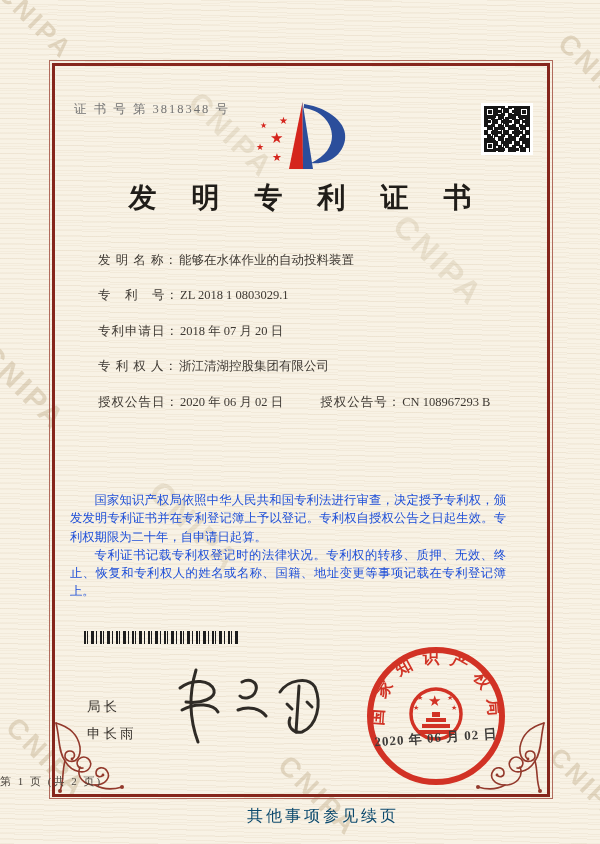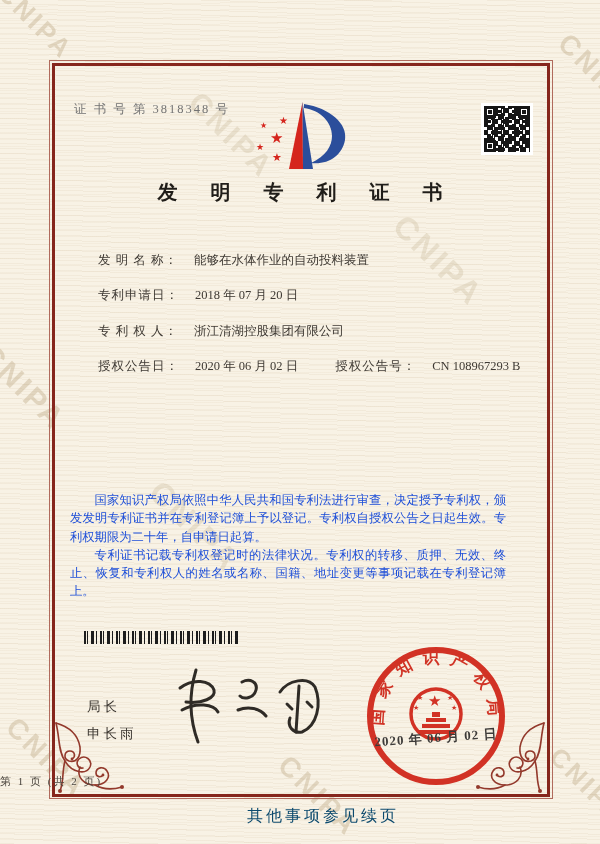--- a/index.html
+++ b/index.html
@@ -24,27 +24,27 @@
   .logo{position:absolute;left:252px;top:96px;width:100px;height:82px;z-index:4;}
   .qr{position:absolute;left:481px;top:103px;width:52px;height:52px;background:#fff;padding:3px;box-sizing:border-box;z-index:4;}
   .qr-inner{position:relative;width:46px;height:46px;
     background-image:repeating-conic-gradient(#161616 0 25%, rgba(0,0,0,0) 0 50%),
                      repeating-conic-gradient(#161616 0 25%, rgba(0,0,0,0) 0 50%);
     background-size:7px 7px, 11px 11px;background-position:0 0, 3px 2px;}
   .finder{position:absolute;width:12px;height:12px;border:3px solid #161616;background:#fff;box-sizing:border-box;}
   .finder::after{content:"";position:absolute;left:1px;top:1px;width:4px;height:4px;background:#161616;}
   .finder.tl{left:0;top:0}.finder.tr{right:0;top:0}.finder.bl{left:0;bottom:0}
   
-  .title{position:absolute;left:0;top:179px;width:100%;text-align:center;font-size:20px;color:#201d19;
+  .title{position:absolute;left:0;top:179px;width:100%;text-align:center;font-size:28px;color:#201d19;
          letter-spacing:14px;text-indent:14px;font-weight:600;z-index:4;}
   
   .fields{position:absolute;left:86px;top:249px;right:58px;z-index:4;color:#3e3933;}
   .field-row{height:35.4px;font-size:12.5px;line-height:22px;white-space:nowrap;}
   .flabel{letter-spacing:1px;margin-left:12px;}
-  .fval{margin-left:16px;}
+  .fval{margin-left:1px;}
   .flabel2{margin-left:34px;letter-spacing:1px;}
   
   .body-text{position:absolute;left:70px;top:491px;width:436px;font-size:12.3px;line-height:18.3px;
              color:#1d4ed8;text-align:justify;z-index:4;}
   .body-text p{margin:0;text-indent:2em;}
   
   .barcode{position:absolute;left:84px;top:631px;width:154px;height:13px;z-index:4;
     background:repeating-linear-gradient(90deg,#1d1d1d 0 2px,rgba(0,0,0,0) 2px 3px,#1d1d1d 3px 4px,
       rgba(0,0,0,0) 4px 7px,#1d1d1d 7px 10px,rgba(0,0,0,0) 10px 12px,#1d1d1d 12px 13px,rgba(0,0,0,0) 13px 16px);}
   
@@ -128,20 +128,23 @@
       <div class="finder tr"></div>
       <div class="finder bl"></div>
     </div>
   </div>
 
   <div class="title">发 明 专 利 证 书</div>
 
   <div class="fields">
     <div class="field-row">
       <span class="flabel">发 明 名 称：</span><span class="fval">能够在水体作业的自动投料装置</span>
+    </div>
+    <div class="field-row">
+      <span class="flabel">专　利　号：</span><span class="fval">ZL 2018 1 0803029.1</span>
     </div>
     <div class="field-row">
       <span class="flabel">专利申请日：</span><span class="fval">2018 年 07 月 20 日</span>
     </div>
     <div class="field-row">
       <span class="flabel">专 利 权 人：</span><span class="fval">浙江清湖控股集团有限公司</span>
     </div>
     <div class="field-row">
       <span class="flabel">授权公告日：</span><span class="fval">2020 年 06 月 02 日</span>
       <span class="flabel2">授权公告号：</span><span class="fval">CN 108967293 B</span>

